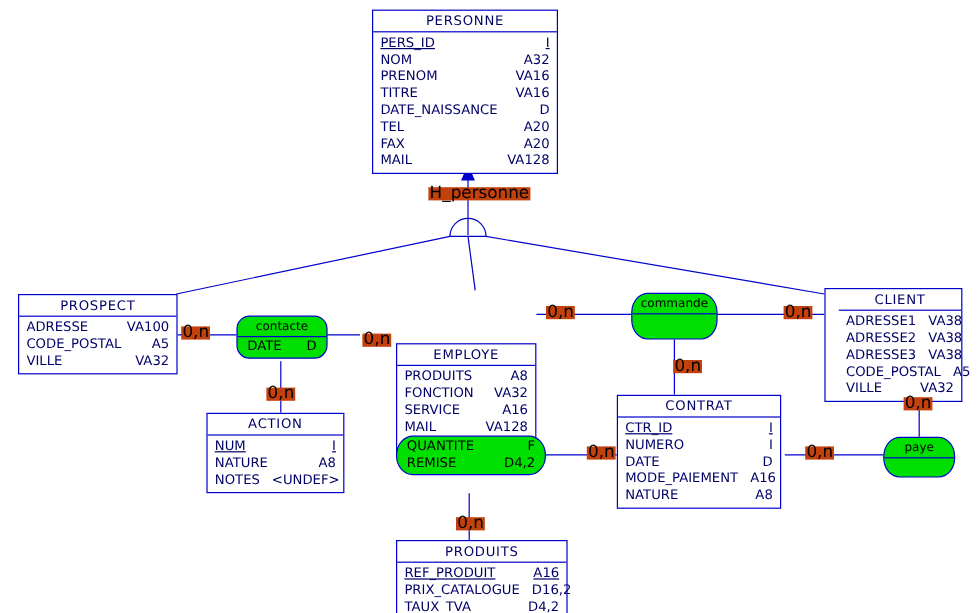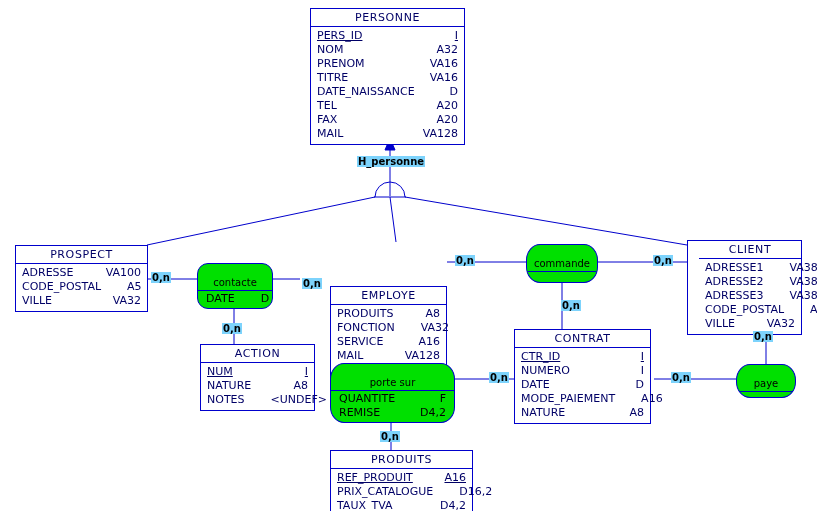--- a/index.html
+++ b/index.html
@@ -9,36 +9,36 @@
   svg.links{position:absolute;left:0;top:0;width:817px;height:511px;pointer-events:none;}
 
   
   .entity{position:absolute;border:1px solid #0000cc;background:#ffffff;box-sizing:border-box;}
   .entity .etitle{
      text-align:center;color:#000066;font-size:11px;letter-spacing:.6px;
      padding:2px 0 2px 0;border-bottom:1px solid #0000cc;line-height:13px;
      font-family:"DejaVu Sans","Liberation Sans",sans-serif;}
   .entity .ebody{padding:2px 6px 3px 6px;}
   .attr{display:flex;justify-content:space-between;font-size:11px;color:#000066;
-        line-height:14px;white-space:nowrap;gap:16px;}
+        line-height:14px;white-space:nowrap;}
   .attr .aname{padding-right:10px;}
   .attr .atype{text-align:left;}
   .attr.key .aname,.attr.key .atype{text-decoration:underline;}
 
   
   .rel{position:absolute;border:1px solid #0000cc;background:#00e000;
        border-radius:14px/16px;box-sizing:border-box;overflow:hidden;}
   .rel .rtitle{text-align:center;color:#000000;font-size:10px;line-height:13px;
-       padding:12px 0 1px 0;border-bottom:1px solid #0000cc;}
+       padding:2px 0 1px 0;border-bottom:1px solid #0000cc;}
   .rel .rbody{padding:1px 8px 2px 8px;}
   .rel .attr{color:#000000;font-size:11px;line-height:14px;}
 
   
-  .lbl{position:absolute;font-size:10px;color:#000000;white-space:nowrap;
-       line-height:11px;background:#7dd3fc;padding:0 1px;font-weight:bold;}
+  .lbl{position:absolute;font-size:14px;color:#000000;white-space:nowrap;
+       line-height:11px;background:#c2410c;padding:0 1px;}
 </style>
 </head>
 <body>
 
 <div id="canvas">
 
   <svg class="links" viewBox="0 0 817 511" xmlns="http://www.w3.org/2000/svg">
     <g stroke="#0000cc" stroke-width="1" fill="none">
 
       <line x1="390" y1="196" x2="390" y2="146"></line>
@@ -174,21 +174,21 @@
         <span class="aname">CODE_POSTAL</span>
         <span class="atype">A5</span>
       </div>
       <div class="attr">
         <span class="aname">VILLE</span>
         <span class="atype">VA32</span>
       </div>
     </div>
   </div>
 
-  <div class="entity" style="left:172px;top:344px;width:115px;margin-left:28px;">
+  <div class="entity" style="left:172px;top:344px;width:115px;">
     <div class="etitle">ACTION</div>
     <div class="ebody">
       <div class="attr key">
         <span class="aname">NUM</span>
         <span class="atype">I</span>
       </div>
       <div class="attr">
         <span class="aname">NATURE</span>
         <span class="atype">A8</span>
       </div>
@@ -252,21 +252,20 @@
       </div>
     </div>
   </div>
 
   <div class="rel" style="left:526px;top:244px;width:72px;height:39px;">
     <div class="rtitle">commande</div>
     <div class="rbody"></div>
   </div>
 
   <div class="rel" style="left:330px;top:363px;width:125px;">
-    <div class="rtitle">porte sur</div>
     <div class="rbody">
       <div class="attr">
         <span class="aname">QUANTITE</span>
         <span class="atype">F</span>
       </div>
       <div class="attr">
         <span class="aname">REMISE</span>
         <span class="atype">D4,2</span>
       </div>
     </div>

